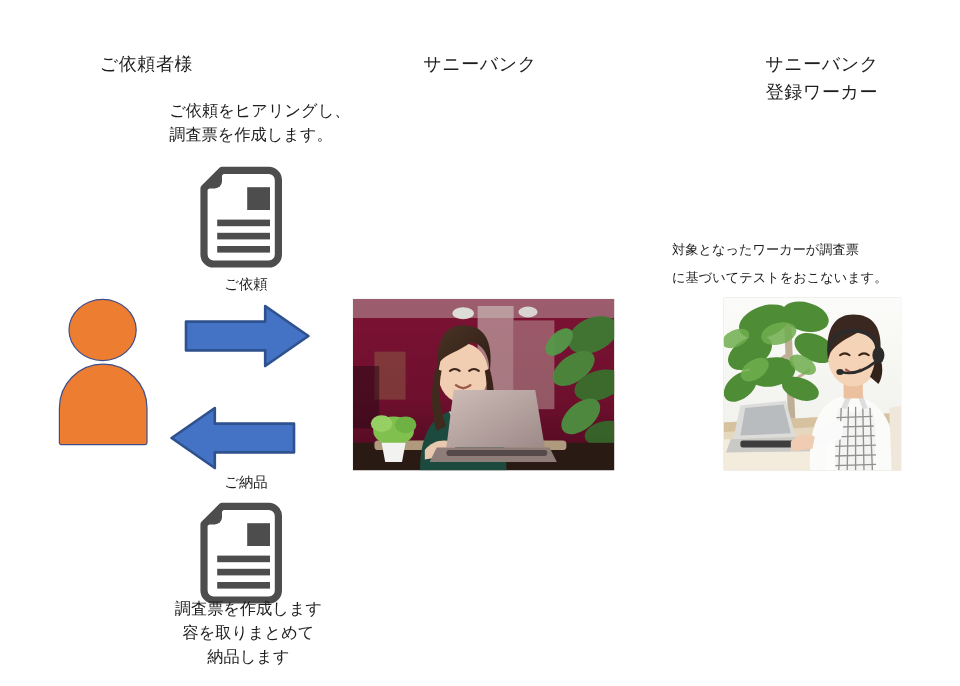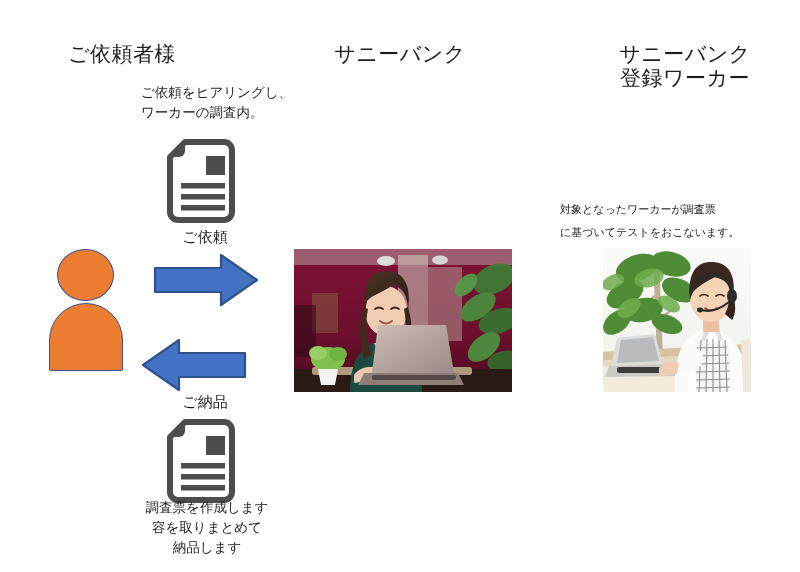--- a/index.html
+++ b/index.html
@@ -19,21 +19,21 @@
   .canvas {
     position: absolute;
     inset: 0;
     background: #ffffff;
   }
 
   .abs { position: absolute; }
 
   
   .col-title {
-    font-size: 21px;
+    font-size: 15px;
     line-height: 24px;
     color: #1d1d1d;
     text-align: center;
     letter-spacing: 0.5px;
     white-space: pre-line;
   }
 
   
   .caption {
     font-size: 13.5px;
@@ -41,21 +41,21 @@
     color: #1d1d1d;
     white-space: pre-line;
   }
   .caption.center { text-align: center; }
   .caption.big {
     font-size: 11px;
     line-height: 23px;
   }
 
   .arrow-label {
-    font-size: 15px;
+    font-size: 12px;
     line-height: 18px;
     color: #1d1d1d;
     text-align: center;
     width: 120px;
   }
 
   
   .person { width: 74px; height: 122px; }
   .person .head {
     position: absolute;
@@ -96,21 +96,21 @@
 <div class="canvas">
 
   <div class="abs col-title" style="left:12px; top:42px; width:220px;">ご依頼者様</div>
 
   <div class="abs col-title" style="left:290px; top:42px; width:220px;">サニーバンク</div>
 
   <div class="abs col-title" style="left:585px; top:42px; width:200px;">サニーバンク
 登録ワーカー</div>
 
   <div class="abs caption" style="left:141px; top:83px; width:170px;">ご依頼をヒアリングし、
-ワーカーの調査内。</div>
+調査票を作成します。</div>
 
   <div class="abs docicon" style="left:162px; top:138px;">
     <svg width="78" height="88" viewBox="0 0 78 88" aria-hidden="true">
       <path d="M23 4 H62 a8 8 0 0 1 8 8 V74 a8 8 0 0 1 -8 8 H16 a8 8 0 0 1 -8 -8 V19 Z" fill="#ffffff" stroke="#4D4D4D" stroke-width="6" stroke-linejoin="round"></path>
       <path d="M23 4 L8 19 H17 a6 6 0 0 0 6 -6 Z" fill="#4D4D4D"></path>
       <rect x="44" y="18" width="19" height="19" fill="#4D4D4D"></rect>
       <rect x="19" y="45" width="44" height="5.5" fill="#4D4D4D"></rect>
       <rect x="19" y="56" width="44" height="5.5" fill="#4D4D4D"></rect>
       <rect x="19" y="67" width="44" height="5.5" fill="#4D4D4D"></rect>
     </svg>

